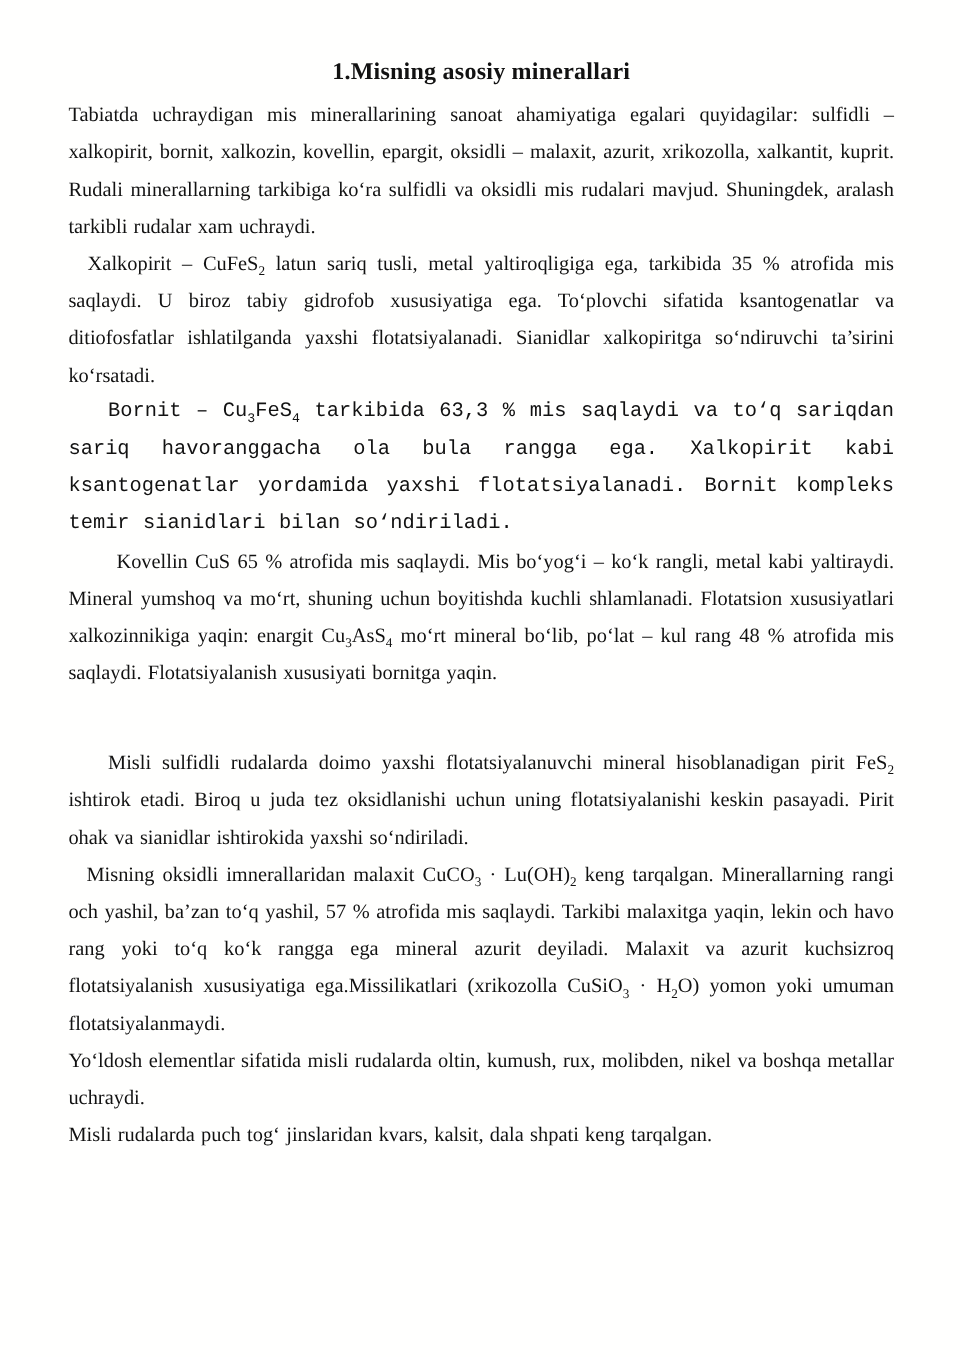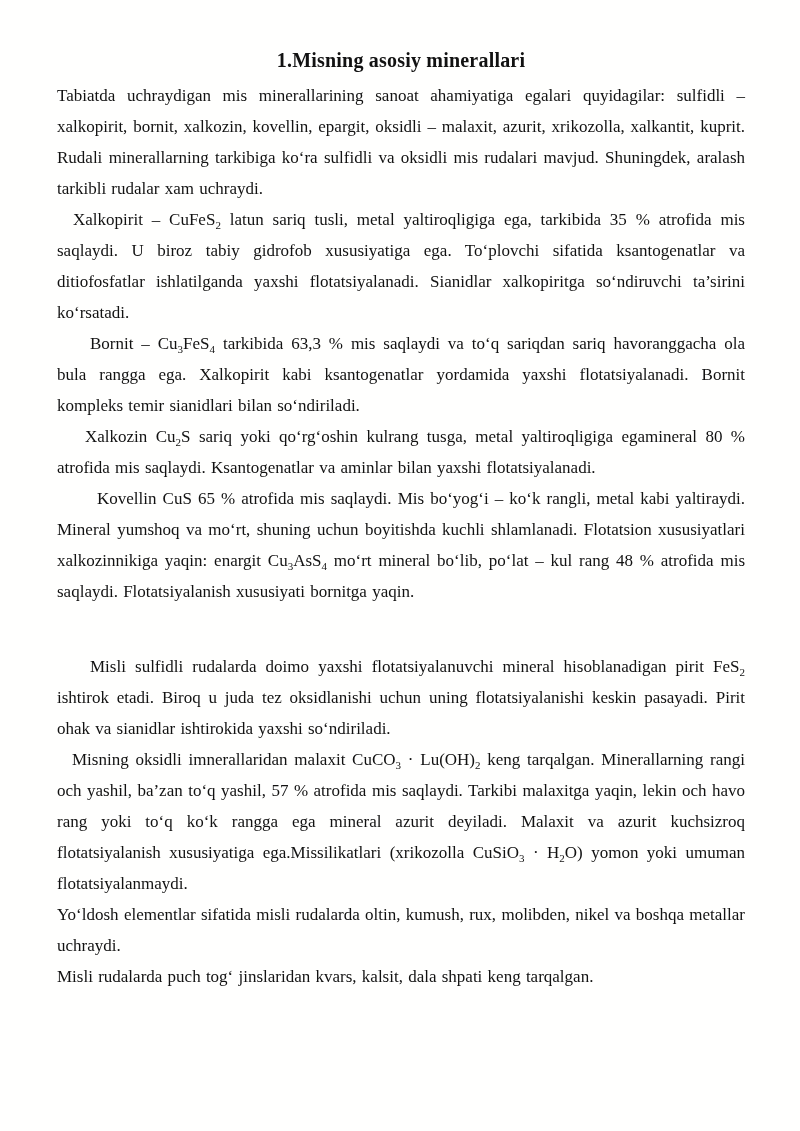--- a/index.html
+++ b/index.html
@@ -39,21 +39,20 @@
   }
 </style>
 </head>
 <body>
 
 <div class="page">
   <h1 class="doc-title">1.Misning asosiy minerallari</h1>
   <div class="doc-body">
       <p class="para" style="text-indent: 0px; font-family: Liberation Serif, serif;">Tabiatda uchraydigan mis minerallarining sanoat ahamiyatiga egalari quyidagilar: sulfidli – xalkopirit, bornit, xalkozin, kovellin, epargit, oksidli – malaxit, azurit, xrikozolla, xalkantit, kuprit. Rudali minerallarning tarkibiga ko‘ra sulfidli va oksidli mis rudalari mavjud. Shuningdek, aralash tarkibli rudalar xam uchraydi.</p>
       <p class="para" style="text-indent: 16px;">Xalkopirit – CuFeS<sub>2</sub> latun sariq tusli, metal yaltiroqligiga ega, tarkibida 35 % atrofida mis saqlaydi. U biroz tabiy gidrofob xususiyatiga ega. To‘plovchi sifatida ksantogenatlar va ditiofosfatlar ishlatilganda yaxshi flotatsiyalanadi. Sianidlar xalkopiritga so‘ndiruvchi ta’sirini ko‘rsatadi.</p>
-      <p class="para" style="text-indent: 33px;">Bornit – Cu<sub>3</sub>FeS<sub>4</sub> tarkibida 63,3 % mis saqlaydi va to‘q sariqdan sariq havoranggacha ola bula rangga ega. Xalkopirit kabi ksantogenatlar yordamida yaxshi flotatsiyalanadi. Bornit kompleks temir sianidlari bilan so‘ndiriladi.</p>
-      <p class="para" style="text-indent: 28px;">Xalkozin Cu<sub>2</sub>S sariq yoki qo‘rg‘oshin kulrang tusga, metal yaltiroqligiga egamineral 80 % atrofida mis saqlaydi. Ksantogenatlar va aminlar bilan yaxshi flotatsiyalanadi.</p>
+      <p class="para" style="text-indent: 33px; font-family: Liberation Mono, monospace;">Bornit – Cu<sub>3</sub>FeS<sub>4</sub> tarkibida 63,3 % mis saqlaydi va to‘q sariqdan sariq havoranggacha ola bula rangga ega. Xalkopirit kabi ksantogenatlar yordamida yaxshi flotatsiyalanadi. Bornit kompleks temir sianidlari bilan so‘ndiriladi.</p>
       <p class="para" style="text-indent: 40px;">Kovellin CuS 65 % atrofida mis saqlaydi. Mis bo‘yog‘i – ko‘k rangli, metal kabi yaltiraydi. Mineral yumshoq va mo‘rt, shuning uchun boyitishda kuchli shlamlanadi. Flotatsion xususiyatlari xalkozinnikiga yaqin: enargit Cu<sub>3</sub>AsS<sub>4</sub> mo‘rt mineral bo‘lib, po‘lat – kul rang 48 % atrofida mis saqlaydi. Flotatsiyalanish xususiyati bornitga yaqin.</p>
       <p class="para" style="text-indent: 33px; margin-top: 44px;">Misli sulfidli rudalarda doimo yaxshi flotatsiyalanuvchi mineral hisoblanadigan pirit FeS<sub>2</sub> ishtirok etadi. Biroq u juda tez oksidlanishi uchun uning flotatsiyalanishi keskin pasayadi. Pirit ohak va sianidlar ishtirokida yaxshi so‘ndiriladi.</p>
       <p class="para" style="text-indent: 15px;">Misning oksidli imnerallaridan malaxit CuCO<sub>3</sub> · Lu(OH)<sub>2</sub> keng tarqalgan. Minerallarning rangi och yashil, ba’zan to‘q yashil, 57 % atrofida mis saqlaydi. Tarkibi malaxitga yaqin, lekin och havo rang yoki to‘q ko‘k rangga ega mineral azurit deyiladi. Malaxit va azurit kuchsizroq flotatsiyalanish xususiyatiga ega.Missilikatlari (xrikozolla CuSiO<sub>3</sub> · H<sub>2</sub>O) yomon yoki umuman flotatsiyalanmaydi.</p>
       <p class="para" style="text-indent: 0px;">Yo‘ldosh elementlar sifatida misli rudalarda oltin, kumush, rux, molibden, nikel va boshqa metallar uchraydi.</p>
       <p class="para" style="text-indent: 0px;">Misli rudalarda puch tog‘ jinslaridan kvars, kalsit, dala shpati keng tarqalgan.</p>
     </div>
 </div>
 
 </body></html>

